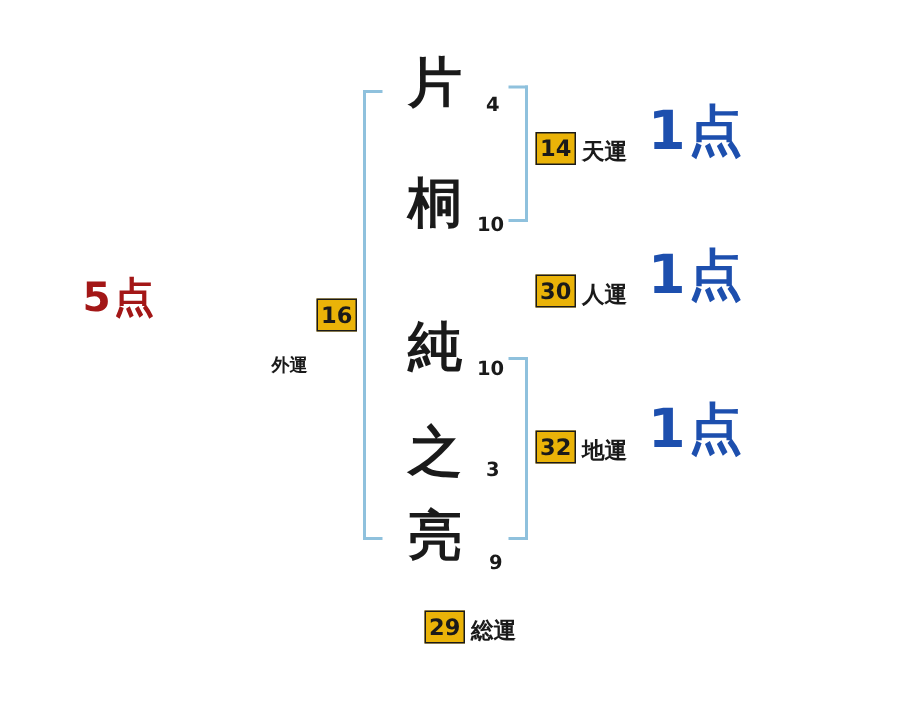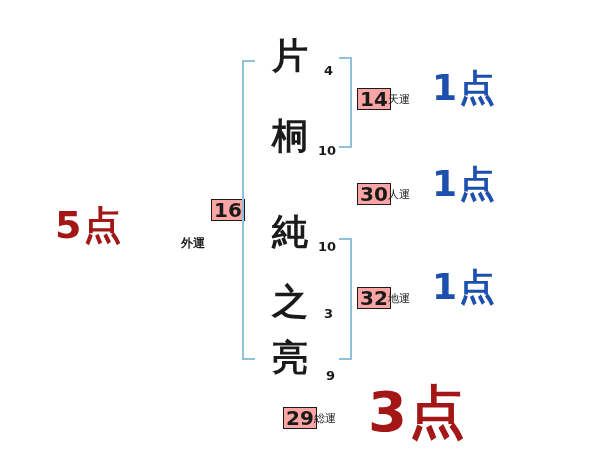--- a/index.html
+++ b/index.html
@@ -30,46 +30,45 @@
     color: #1a1a1a;
     line-height: 1;
   }
   .num-box {
     display: inline-flex;
     align-items: center;
     justify-content: center;
     min-width: 26px;
     height: 22px;
     border: 1.6px solid #1a1a1a;
-    font-size: 20px;
+    font-size: 15px;
     font-weight: 600;
-    background: #fca5a5;
+    background: #eab308;
     box-sizing: border-box;
     padding: 0 2px;
   }
   .small-label {
-    font-size: 11px;
-    font-weight: 400;
+    font-size: 15px;
+    font-weight: 700;
     color: #1a1a1a;
     line-height: 1;
     text-align: center;
   }
   .outer-label {
     font-size: 12px;
     font-weight: 600;
     color: #1a1a1a;
     line-height: 1;
   }
   .score-red-big {
-    font-size: 38px;
+    font-size: 27px;
     font-weight: 700;
     color: #a31717;
     line-height: 1;
     letter-spacing: 2px;
-    margin-top: 21px;
   }
   .score-blue {
     font-size: 36px;
     font-weight: 700;
     color: #1d4fae;
     line-height: 1;
     letter-spacing: 2px;
   }
   .score-red-huge {
     font-size: 56px;
@@ -130,15 +129,14 @@
   <div class="abs num-box" style="left:357px; top:183px;">30</div>
   <div class="abs small-label" style="left:388px; top:189px;">人運</div>
   <div class="abs score-blue" style="left:432px; top:166px;">1点</div>
 
   <div class="abs num-box" style="left:357px; top:287px;">32</div>
   <div class="abs small-label" style="left:388px; top:293px;">地運</div>
   <div class="abs score-blue" style="left:432px; top:269px;">1点</div>
 
   <div class="abs num-box" style="left:283px; top:407px;">29</div>
   <div class="abs small-label" style="left:314px; top:413px;">総運</div>
-  <div class="abs score-red-huge" style="left:368px; top:384px;">3点</div>
 
 </div>
 
 </body></html>

